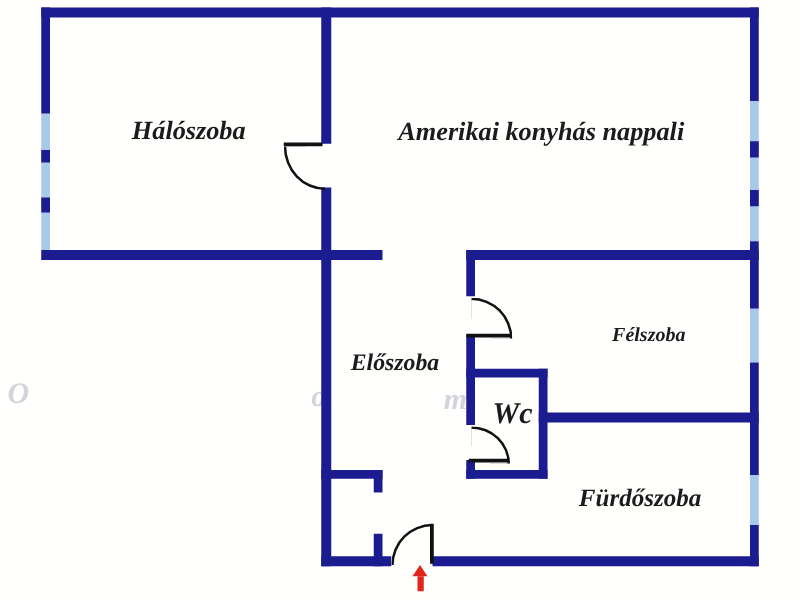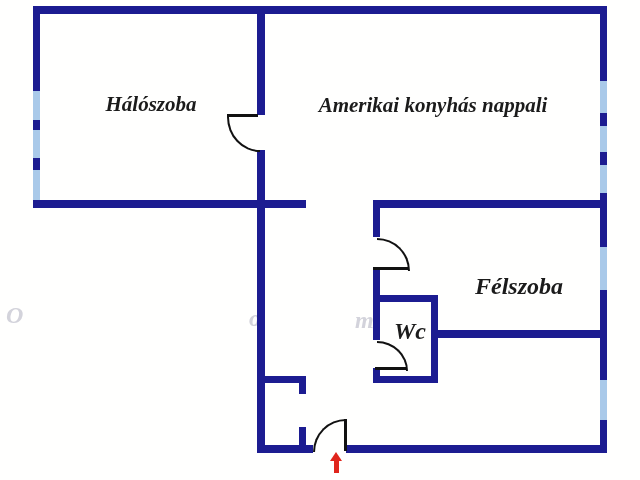--- a/index.html
+++ b/index.html
@@ -89,16 +89,18 @@
   <div class="arc arc-tr" style="left:377px;top:341px;width:29px;height:28px;"></div>
 
   <div class="doorline" style="left:344px;top:419px;width:3px;height:32px;"></div>
   <div class="arc arc-tl" style="left:313px;top:419px;width:31px;height:31px;"></div>
 
   <div class="arrow-head" style="left:330px;top:452px;"></div>
   <div class="arrow-stem" style="left:334px;top:461px;width:5px;height:12px;"></div>
 
   <div class="room-label" style="left:60px;top:93px;width:182px;font-size:21px;">Hálószoba</div>
   <div class="room-label" style="left:293px;top:94px;width:280px;font-size:21px;">Amerikai konyhás nappali</div>
-  <div class="room-label" style="left:468px;top:260px;width:102px;font-size:24px;margin-top:13px;">Félszoba</div>
+  <div class="room-label" style="left:266px;top:281px;width:100px;font-size:19px;">Előszoba</div>
+  <div class="room-label" style="left:468px;top:260px;width:102px;font-size:16px;">Félszoba</div>
   <div class="room-label" style="left:384px;top:318px;width:52px;font-size:24px;">Wc</div>
+  <div class="room-label" style="left:452px;top:388px;width:120px;font-size:20px;">Fürdőszoba</div>
 
 </div>
 
 </body></html>

